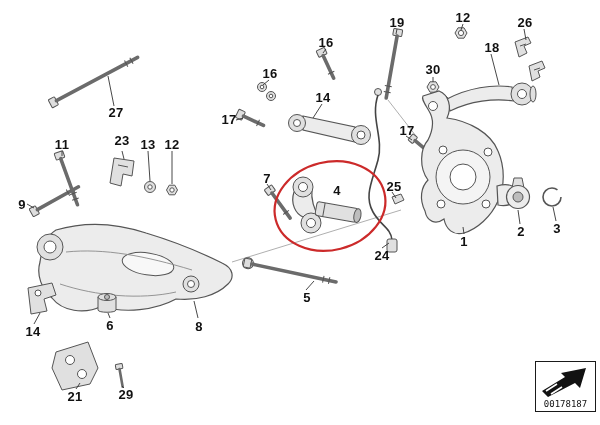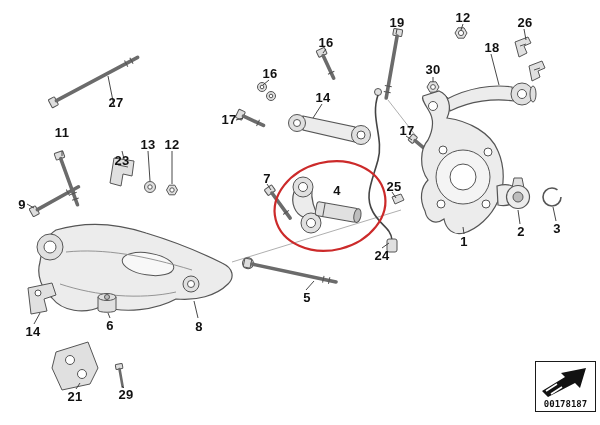--- a/index.html
+++ b/index.html
@@ -23,21 +23,21 @@
   .cable  { fill:none; stroke:#444; stroke-width:1.6; }
   .detail { fill:none; stroke:#8a8a8a; stroke-width:.9; }
   .ring   { fill:none; stroke:#555; stroke-width:1.6; stroke-dasharray:48 8.5; }
   .red    { fill:none; stroke:var(--accent,#cc2a2a); stroke-width:2.2; }
 
   .stamp { position:absolute; left:535px; top:361px; width:61px; height:51px;
     border:1.5px solid #1a1a1a; background:#fff;
     display:flex; flex-direction:column; align-items:center; justify-content:flex-end; }
   .stamp svg { position:absolute; left:1px; top:2px; }
   .stamp-number { font-family:"DejaVu Sans Mono", monospace; font-size:9px;
-    color:#111; padding-bottom:2px; line-height:1;font-weight:bold; }
+    color:#111; padding-bottom:2px; line-height:1; }
 </style>
 </head>
 <body>
 
 <div class="canvas">
 
   <svg width="600" height="425" viewBox="0 0 600 425">
 
     <g>
       <line class="axis" x1="232" y1="262" x2="401" y2="210"></line>
@@ -274,23 +274,23 @@
   <div class="part-label" style="left:397px;top:22px">19</div>
   <div class="part-label" style="left:463px;top:17px">12</div>
   <div class="part-label" style="left:525px;top:22px">26</div>
   <div class="part-label" style="left:326px;top:42px">16</div>
   <div class="part-label" style="left:492px;top:47px">18</div>
   <div class="part-label" style="left:270px;top:73px">16</div>
   <div class="part-label" style="left:433px;top:69px">30</div>
   <div class="part-label" style="left:323px;top:97px">14</div>
   <div class="part-label" style="left:229px;top:119px">17</div>
   <div class="part-label" style="left:407px;top:130px">17</div>
-  <div class="part-label" style="left:116px;top:102px">27</div>
-  <div class="part-label" style="left:62px;top:132px">11</div>
-  <div class="part-label" style="left:122px;top:160px">23</div>
+  <div class="part-label" style="left:116px;top:112px">27</div>
+  <div class="part-label" style="left:62px;top:144px">11</div>
+  <div class="part-label" style="left:122px;top:140px">23</div>
   <div class="part-label" style="left:148px;top:144px">13</div>
   <div class="part-label" style="left:172px;top:144px">12</div>
   <div class="part-label" style="left:22px;top:204px">9</div>
   <div class="part-label" style="left:267px;top:178px">7</div>
   <div class="part-label" style="left:337px;top:190px">4</div>
   <div class="part-label" style="left:394px;top:186px">25</div>
   <div class="part-label" style="left:464px;top:241px">1</div>
   <div class="part-label" style="left:521px;top:231px">2</div>
   <div class="part-label" style="left:557px;top:228px">3</div>
   <div class="part-label" style="left:382px;top:255px">24</div>

